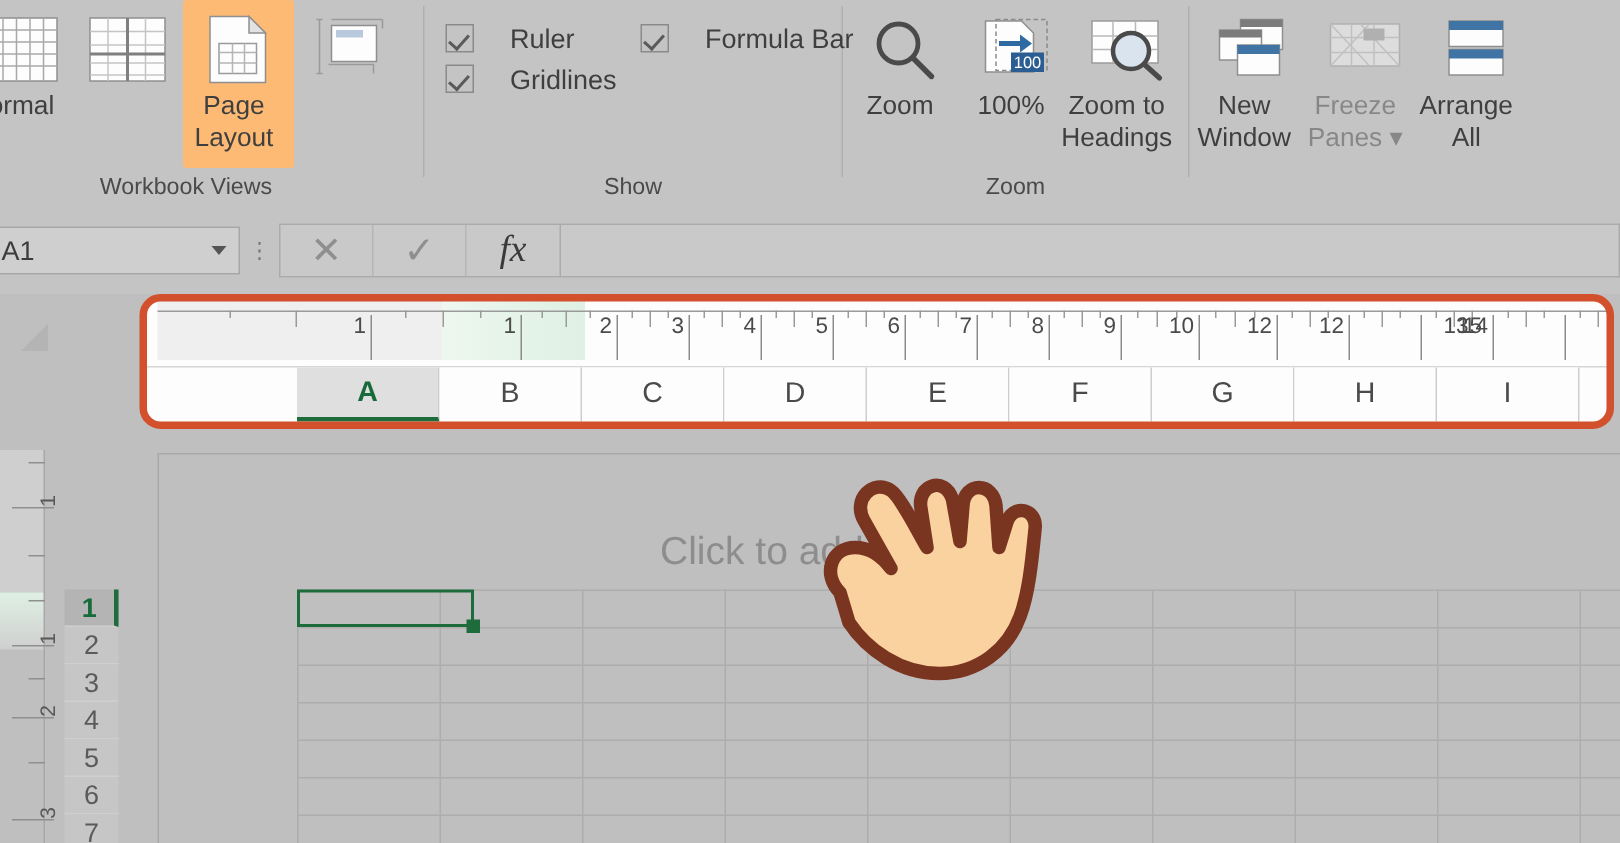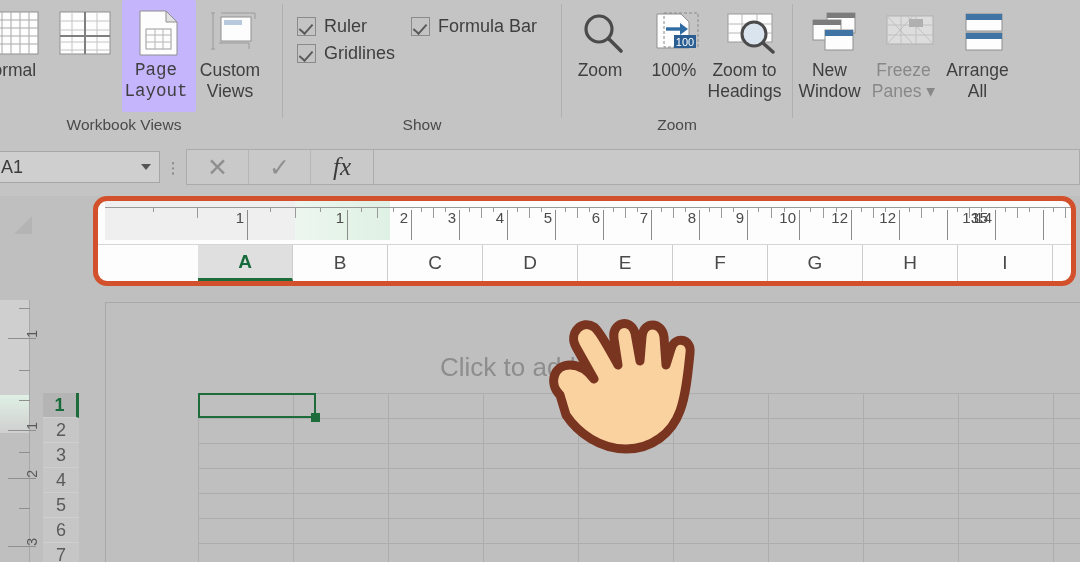--- a/index.html
+++ b/index.html
@@ -24,35 +24,35 @@
     height: 22px; line-height: 18px;
   }
   .rsep { width: 1px; background: #b0b0b0; height: 114px; margin-top: 4px; }
 
   
   .bigbtn {
     width: 74px; height: 112px;
     display: flex; flex-direction: column; align-items: center;
     padding-top: 6px; cursor: default;
   }
-  .bigbtn.sel { background: #c4b5fd; border-radius: 2px; font-family: Liberation Mono, monospace; }
+  .bigbtn.sel { background: #fdba74; border-radius: 2px; }
   .bigbtn.disabled { opacity: .45; }
   .bigbtn .ico { height: 54px; display: flex; align-items: center; justify-content: center; }
   .bigbtn .lbl {
     font-size: 17.5px; color: #3f3f3f; line-height: 21px; text-align: center;
     width: 86px; margin-left: -6px;
   }
   .bigbtn.wide .lbl { width: 100px; margin-left: -13px; }
 
   
   .showgrid {
     display: grid; grid-template-columns: auto auto;
     gap: 6px 16px; padding: 16px 14px 0 14px;
   }
-  .chkrow { display: flex; align-items: center; gap: 8px; }
+  .chkrow { display: flex; gap: 24px; }
   .chkbox {
     width: 19px; height: 19px; border: 1px solid #8a8a8a; background: #c4c4c4;
     position: relative; flex: none;
   }
   .chkbox::after {
     content: ""; position: absolute; left: 4px; top: 3px;
     width: 6px; height: 11px; border: solid #5a5a5a;
     border-width: 0 2px 2px 0; transform: rotate(42deg);
   }
   .chklbl { font-size: 18px; color: #3f3f3f; white-space: nowrap; }
@@ -239,24 +239,20 @@
 
         <div class="bigbtn">
           <div class="ico">
             <svg width="56" height="48" viewBox="0 0 56 48">
               <path d="M6 4 h4 M8 4 v36 M6 40 h4" stroke="#9a9a9a" fill="none"></path>
               <path d="M16 4 h34 M50 4 v6" stroke="#9a9a9a" fill="none"></path>
               <rect x="16" y="8" width="30" height="24" fill="#fdfdfd" stroke="#8f8f8f"></rect>
               <rect x="19" y="11" width="18" height="5" fill="#b9c9dd"></rect>
               <path d="M14 34 h30 v6" stroke="#9a9a9a" fill="none"></path>
             </svg>
-          </div>
-          <div class="lbl">
-            <span>Custom</span><br>
-            <span>Views</span>
           </div>
         </div>
       </div>
       <div class="rgroup-label" style="width:300px;margin-left:-26px;">Workbook Views</div>
     </div>
 
     <div class="rsep" style="margin-left:8px;"></div>
 
     <div class="rgroup" style="width:278px;">
       <div class="rgroup-body">

